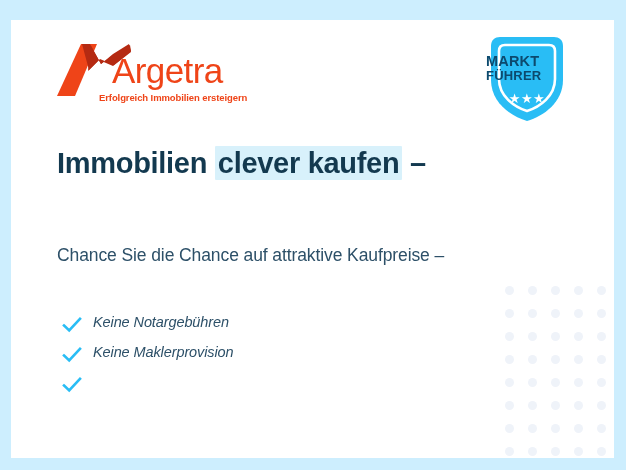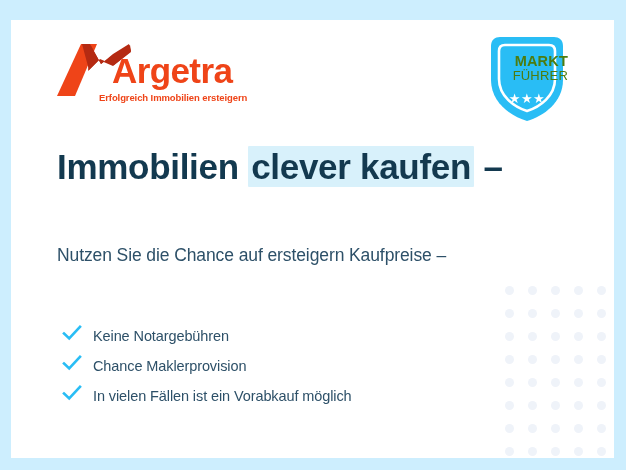--- a/index.html
+++ b/index.html
@@ -64,21 +64,21 @@
     position: absolute;
     left: 0; top: 0;
     width: 76px;
     height: 56px;
   }
   #logo-wordmark {
     position: absolute;
     left: 55px;
     top: 11px;
     font-size: 35px;
-    font-weight: bold;
+    font-weight: normal;
     color: #ef4418;
     letter-spacing: -0.6px;
     line-height: 1;
   }
   #logo-tagline {
     position: absolute;
     left: 2px;
     top: 50px;
     font-size: 9.5px;
     font-weight: bold;
@@ -94,56 +94,56 @@
     right: 46px;
     top: 14px;
     width: 82px;
     height: 90px;
   }
   #badge svg { display: block; }
   #badge-text {
     position: absolute;
     left: 0; right: 0;
     top: 20px;
-    text-align: right;
-    color: #4d7c0f;
+    text-align: left;
+    color: #0c4a6e;
     pointer-events: none;
   }
   #badge-line1 {
     display: block;
     font-size: 14.5px;
     font-weight: bold;
     letter-spacing: 0.2px;
     line-height: 1.05;
   }
   #badge-line2 {
     display: block;
     font-size: 13px;
-    font-weight: normal;
+    font-weight: bold;
     letter-spacing: 0.2px;
     line-height: 1.15;
   }
   #badge-stars {
     position: absolute;
     left: 0; right: 0;
     top: 58px;
     text-align: center;
     color: #ffffff;
     font-size: 13px;
     letter-spacing: 0.5px;
     line-height: 1;
   }
 
   
   #headline {
     position: absolute;
     left: 46px;
     top: 125px;
     width: 520px;
-    font-size: 35px;
+    font-size: 29px;
     font-weight: bold;
     color: #13394f;
     line-height: 1.25;
     letter-spacing: -0.3px;
     z-index: 2;
   }
   .hl-mark {
     background: #d8f1fb;
     padding: 1px 3px;
     border-radius: 1px;
@@ -165,22 +165,23 @@
   
   #bullets {
     position: absolute;
     left: 50px;
     top: 294px;
     list-style: none;
     z-index: 2;
   }
   #bullets li {
     display: flex;
-    align-items: flex-end;
+    align-items: flex-start;
     height: 30px;
+    font-style: italic;
   }
   .check-icon {
     flex: 0 0 auto;
     width: 22px;
     height: 22px;
     margin-right: 10px;
     display: block;
   }
   .bullet-label {
     font-size: 14.5px;
@@ -266,44 +267,43 @@
         <span id="badge-stars">★★★</span>
       </div>
 
     </div>
 
     <h1 id="headline">
       <span><span>Immobilien </span><span class="hl-mark">clever kaufen</span><span> –</span></span><br>
     </h1>
 
     <p id="subheadline">
-      <span>Nutzen Sie die Chance auf ersteigern Kaufpreise –</span><br>
+      <span>Chance Sie die Chance auf attraktive Kaufpreise –</span><br>
     </p>
 
     <ul id="bullets">
       <li>
         <span class="check-icon">
           <svg width="22" height="22" viewBox="0 0 22 22" xmlns="http://www.w3.org/2000/svg">
             <path d="M3 11.5 L8.2 16.5 L19 4.8" fill="none" stroke="#29bdf5" stroke-width="2.6" stroke-linecap="square"></path>
           </svg>
         </span>
         <span class="bullet-label">Keine Notargebühren</span>
       </li>
       <li>
         <span class="check-icon">
           <svg width="22" height="22" viewBox="0 0 22 22" xmlns="http://www.w3.org/2000/svg">
             <path d="M3 11.5 L8.2 16.5 L19 4.8" fill="none" stroke="#29bdf5" stroke-width="2.6" stroke-linecap="square"></path>
           </svg>
         </span>
-        <span class="bullet-label">Chance Maklerprovision</span>
+        <span class="bullet-label">Keine Maklerprovision</span>
       </li>
       <li>
         <span class="check-icon">
           <svg width="22" height="22" viewBox="0 0 22 22" xmlns="http://www.w3.org/2000/svg">
             <path d="M3 11.5 L8.2 16.5 L19 4.8" fill="none" stroke="#29bdf5" stroke-width="2.6" stroke-linecap="square"></path>
           </svg>
         </span>
-        <span class="bullet-label">In vielen Fällen ist ein Vorabkauf möglich</span>
       </li>
     </ul>
 
   </div>
 </div>
 
 </body></html>

